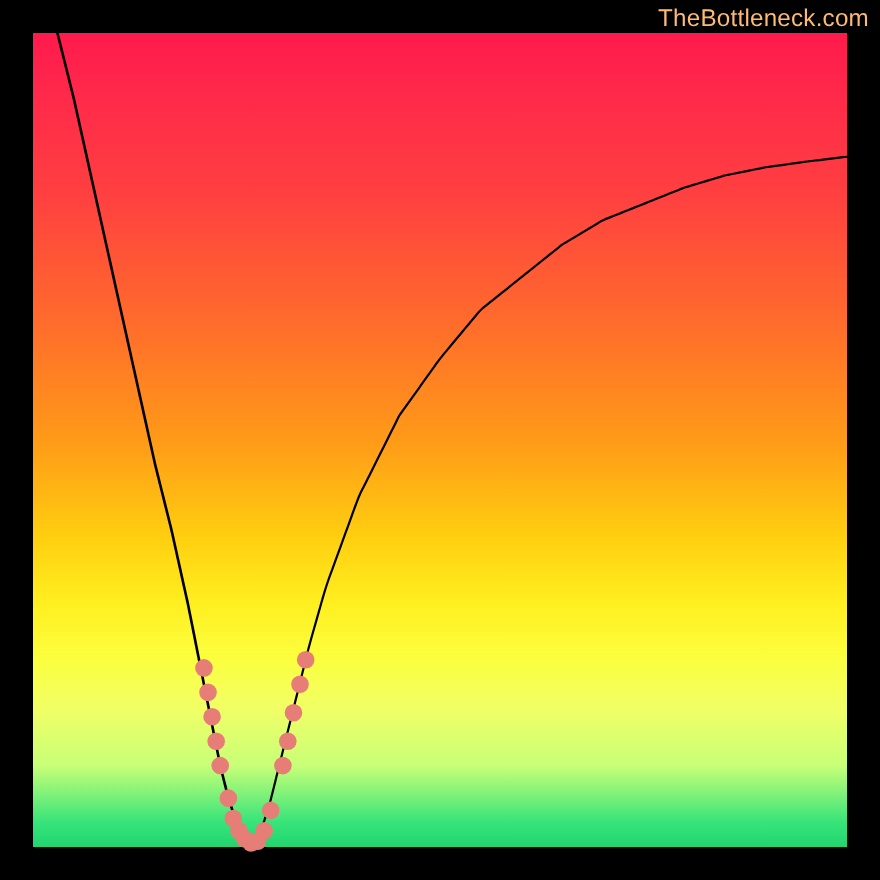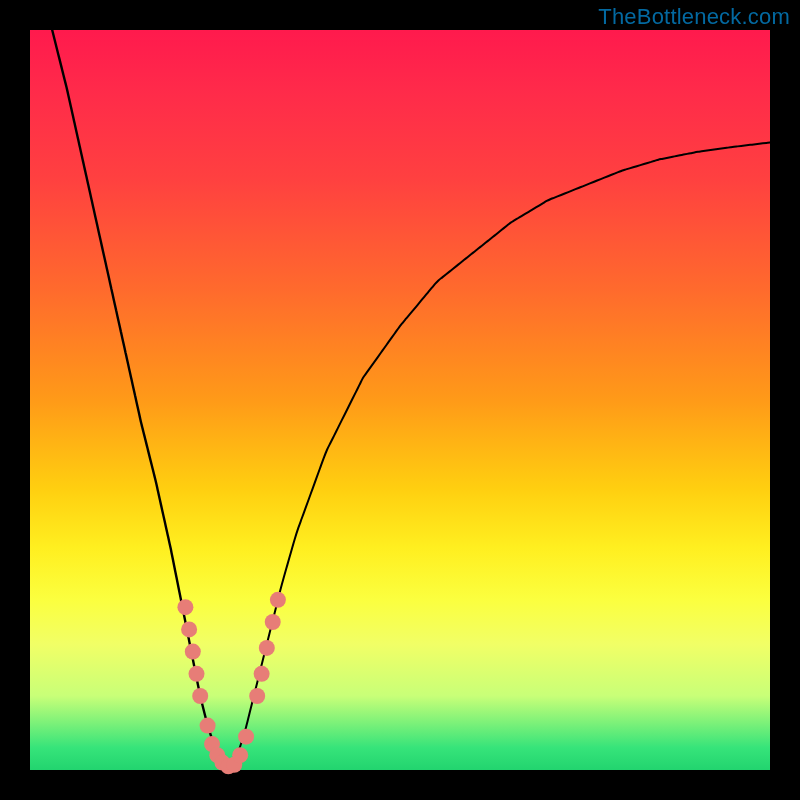--- a/index.html
+++ b/index.html
@@ -41,21 +41,21 @@
   svg.curves {
     position: absolute;
     left: 0; top: 0;
     width: 740px; height: 740px;
     overflow: visible;
   }
   .watermark {
     position: absolute;
     top: 4px;
     right: 10px;
-    color: #0369a1;
+    color: #fdba74;
     font-size: 22px;
     font-weight: 500;
     letter-spacing: 0.2px;
   }
 </style>
 </head>
 <body>
 
 <div class="frame">
   <div class="plot-area">

